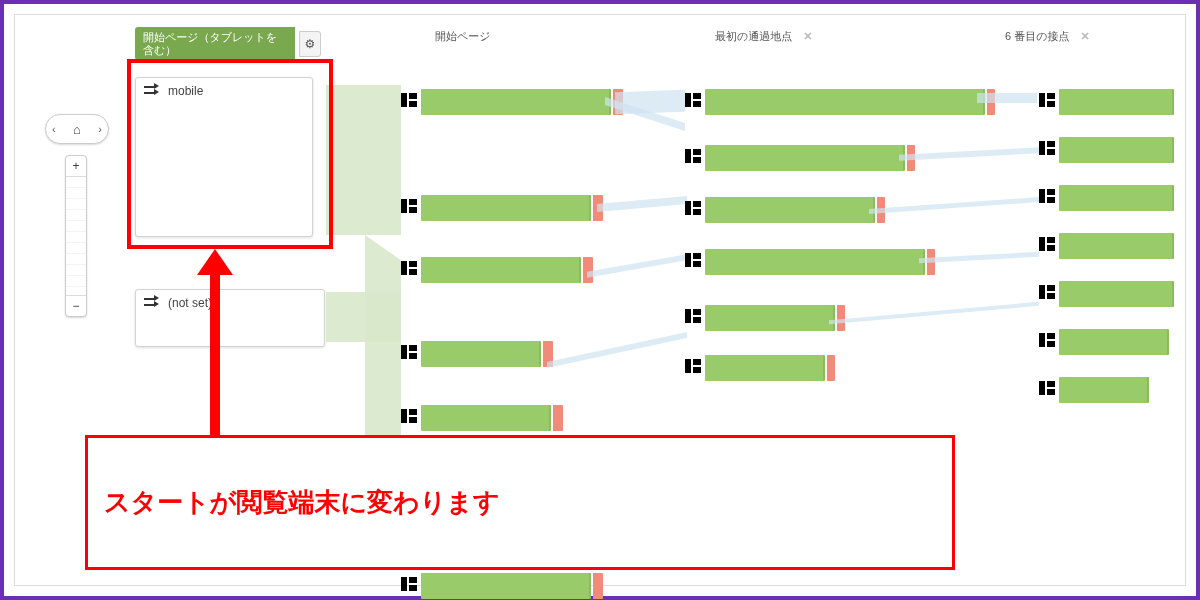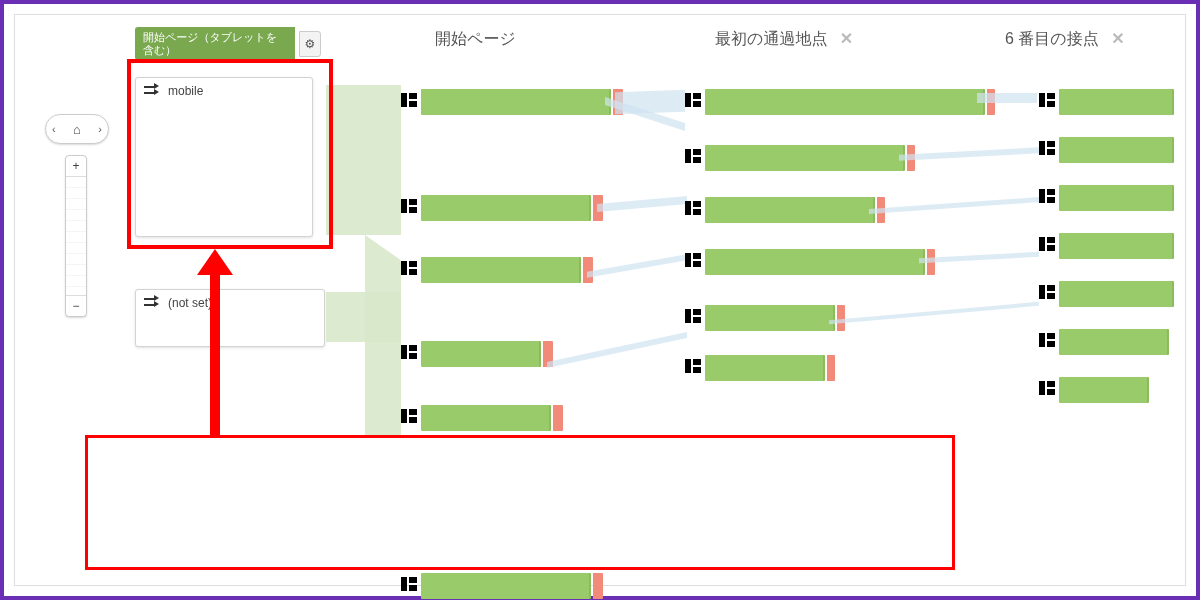--- a/index.html
+++ b/index.html
@@ -9,21 +9,21 @@
 
   
   .nav-pill { position: absolute; left: 30px; top: 99px; width: 64px; height: 30px; border: 1px solid #ccc; border-radius: 15px; background: #fff; display: flex; align-items: center; justify-content: space-between; padding: 0 6px; box-shadow: 0 1px 2px rgba(0,0,0,.15); }
   .nav-pill span { font-size: 11px; color: #555; }
   .nav-pill .home { font-size: 13px; color: #444; }
   .zoom { position: absolute; left: 50px; top: 140px; width: 22px; border: 1px solid #ccc; border-radius: 4px; background: #fff; box-shadow: 0 1px 2px rgba(0,0,0,.15); }
   .zoom .btn { height: 20px; display:flex; align-items:center; justify-content:center; font-size:12px; color:#444; cursor:pointer; }
   .zoom .track { height: 120px; background: repeating-linear-gradient(180deg,#fff,#fff 10px,#f4f4f4 10px,#f4f4f4 11px); border-top:1px solid #ddd; border-bottom:1px solid #ddd; }
 
   
-  .colhdr { position:absolute; top:14px; font-size:16px; color:#555; }
+  .colhdr { position:absolute; top:14px; font-size:11px; color:#555; }
   .colhdr .x { margin-left:8px; color:#bbb; font-weight:bold; }
 
   
   .segchip { position:absolute; left:120px; top:12px; display:flex; align-items:center; }
   .segchip .lab { background:#7aa84f; color:#fff; font-size:11px; padding:4px 8px 4px 8px; border-radius:3px 0 0 3px; max-width:160px; line-height:1.15; }
   .segchip .gear { width:22px; height:26px; border:1px solid #ccc; background:#f3f3f3; display:flex; align-items:center; justify-content:center; color:#555; font-size:12px; border-radius:0 3px 3px 0; margin-left:4px; }
 
   
   .srccard { position:absolute; background:#fff; border:1px solid #d3d3d3; border-radius:3px; box-shadow:0 1px 3px rgba(0,0,0,.12); padding:6px 8px; }
   .srccard .row { display:flex; align-items:center; gap:6px; font-size:12px; color:#444; }
@@ -220,16 +220,17 @@
         <div class="bar" style="width:90px"></div>
       </div>
 
     <div class="highlight-box" style="left:112px; top:44px; width:206px; height:190px;"></div>
 
     <div class="bigarrow" style="top:256px; height:164px;">
         <div class="head"></div>
       </div>
 
     <div class="annot">
+      <div>スタートが閲覧端末に変わります</div>
     </div>
 
   </div>
 </div>
 
 </body></html>

